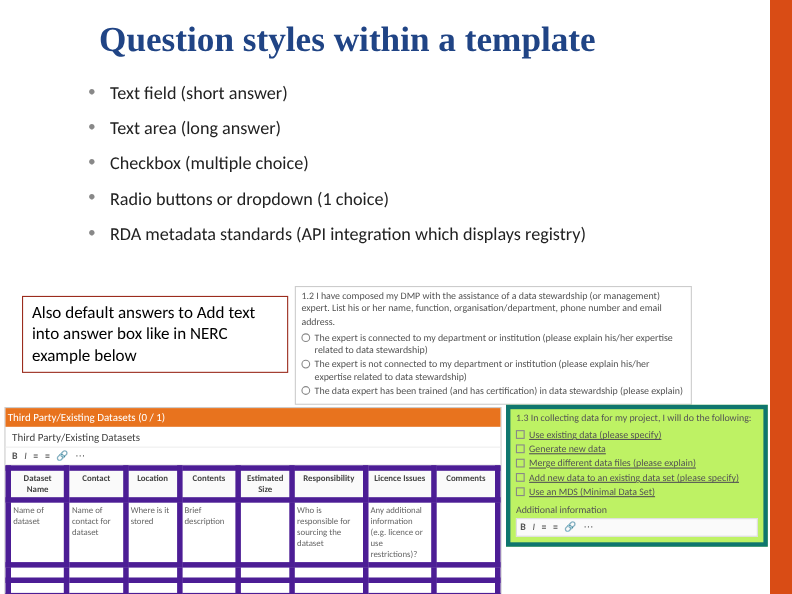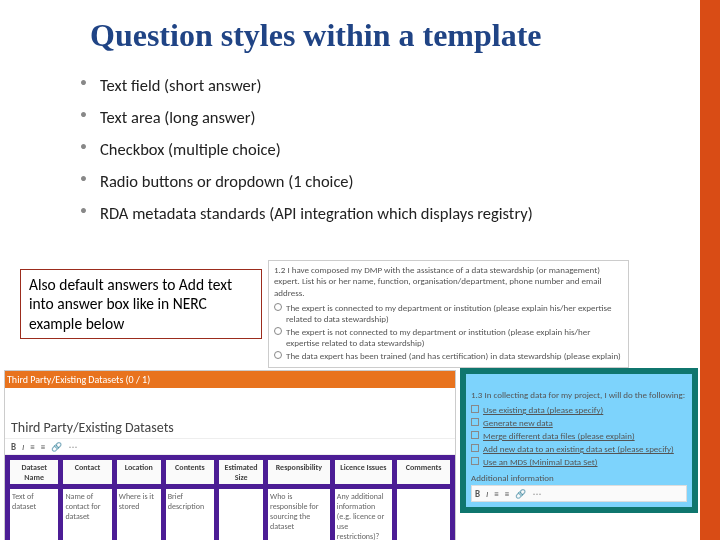--- a/index.html
+++ b/index.html
@@ -72,25 +72,25 @@
   .panel12 .qtext { margin-bottom: 3px; line-height: 1.25; }
   .panel12 .opt { display: flex; align-items: flex-start; gap: 4px; padding: 1px 0; }
   .panel12 .opt .rb {
     width: 8px; height: 8px; border: 1px solid #888; border-radius: 50%; margin-top: 1px; flex: 0 0 auto;
   }
   .panel13 {
     position: absolute;
     left: 460px;
     top: 368px;
     width: 238px;
-    border: 6px solid #0f766e;
-    background: #7dd3fc;
+    border: 4px solid #0f766e;
+    background: #bef264;
     font-size: 9px;
     color: #555;
-    padding: 15px 5px 5px 5px;
+    padding: 3px 5px 5px 5px;
   }
   .panel13 .qtext { margin-bottom: 3px; font-weight: 500; }
   .panel13 .opt { display: flex; align-items: flex-start; gap: 4px; padding: 1px 0; text-decoration: underline; }
   .panel13 .opt .cb {
     width: 8px; height: 8px; border: 1px solid #888; margin-top: 1px; flex: 0 0 auto;
   }
   .panel13 .addl { margin-top: 4px; font-weight: 500; font-size: 9px; }
   .mini-toolbar {
     display: flex; gap: 6px; align-items: center;
     border: 1px solid #ddd; padding: 2px 3px; margin-top: 2px; background: #fafafa;
@@ -108,23 +108,22 @@
     color: #555;
   }
   .nerc .hdr {
     background: #e8731e;
     color: #fff;
     padding: 2px 2px;
     font-size: 10px;
   }
   .nerc .sub {
     padding: 3px 6px 2px 6px;
-    font-size: 14px;
+    font-size: 10px;
     color: #444;
-    margin-top: 28px;
   }
   .nerc .tbar {
     display: flex; gap: 6px; align-items: center;
     padding: 2px 6px; border-top: 1px solid #eee; border-bottom: 1px solid #eee;
     font-size: 9px; color: #555;
   }
   .nerc table {
     width: 100%;
     border-collapse: collapse;
     table-layout: fixed;
@@ -241,21 +240,21 @@
         <th>Location</th>
         <th>Contents</th>
         <th>Estimated Size</th>
         <th>Responsibility</th>
         <th>Licence Issues</th>
         <th>Comments</th>
       </tr>
     </thead>
     <tbody>
       <tr>
-        <td>Text of dataset</td>
+        <td>Name of dataset</td>
         <td>Name of contact for dataset</td>
         <td>Where is it stored</td>
         <td>Brief description</td>
         <td></td>
         <td>Who is responsible for sourcing the dataset</td>
         <td>Any additional information (e.g. licence or use restrictions)?</td>
         <td></td>
       </tr>
       <tr class="blankrow">
         <td></td>

